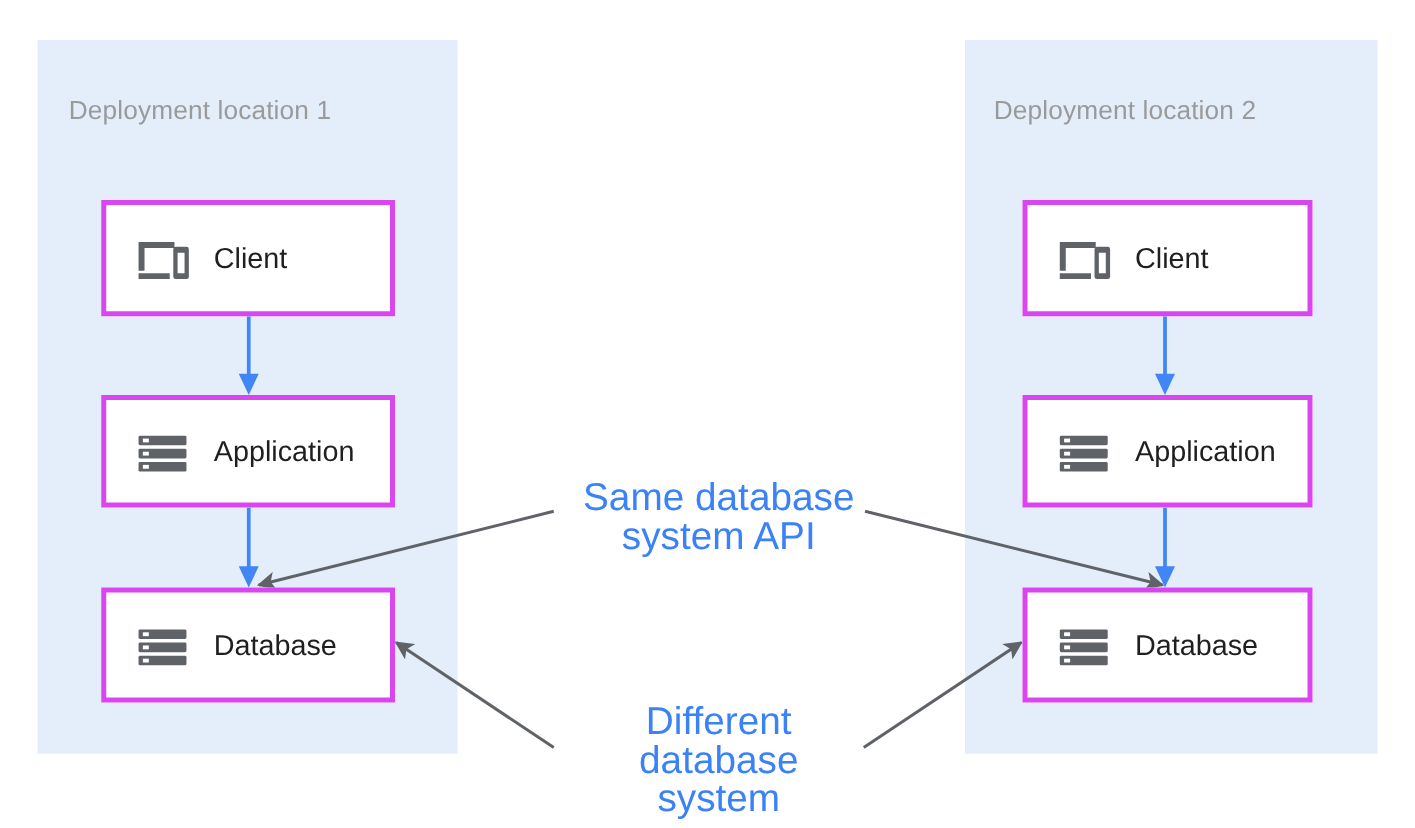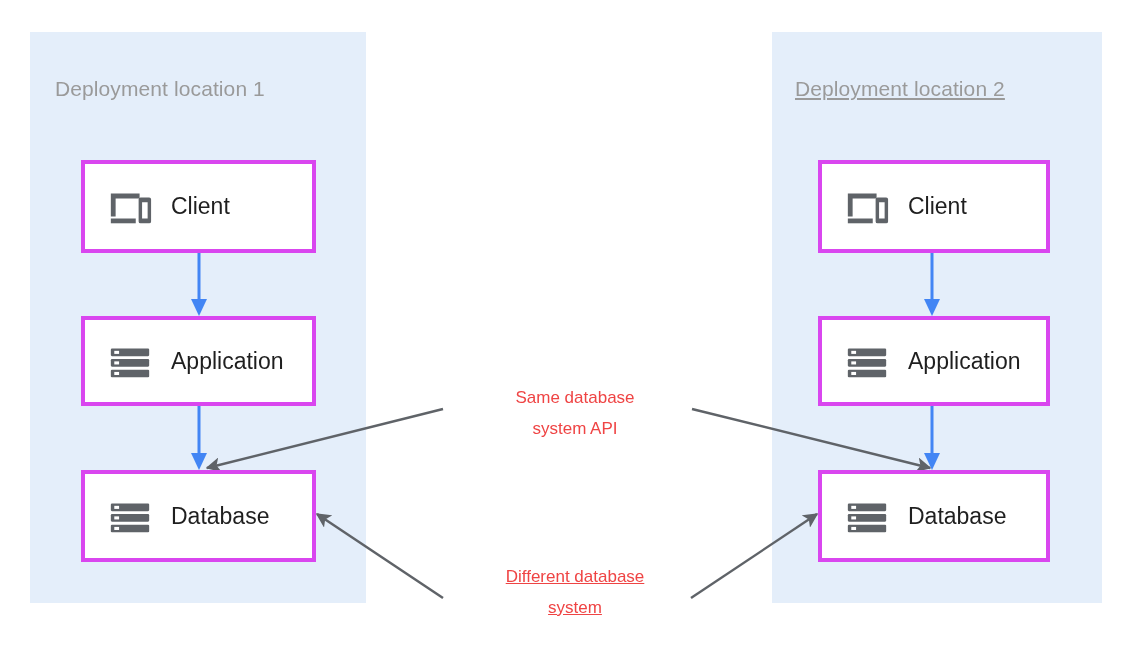--- a/index.html
+++ b/index.html
@@ -29,21 +29,21 @@
 
   .panel-title {
     position: absolute;
     top: 45px;
     font-size: 21px;
     color: #9a9a9a;
     letter-spacing: 0.1px;
     white-space: nowrap;
   }
   #panel-1 .panel-title { left: 25px; }
-  #panel-2 .panel-title { left: 23px; text-decoration: underline; }
+  #panel-2 .panel-title { left: 23px; }
 
   
   .node {
     position: absolute;
     background: #ffffff;
     border: 4px solid #d946ef;
     box-sizing: border-box;
     display: flex;
     align-items: center;
   }
@@ -78,27 +78,27 @@
     top: 0;
     width: 1132px;
     height: 662px;
     pointer-events: none;
   }
 
   
   .callout {
     position: absolute;
     text-align: center;
-    font-size: 17px;
+    font-size: 31px;
     line-height: 31px;
-    color: #ef4444;
+    color: #3b82f6;
     white-space: pre-line;
   }
   #callout-api  { left: 452px; top: 382px; width: 246px; }
-  #callout-diff { left: 452px; top: 561px; width: 246px; text-decoration: underline; }
+  #callout-diff { left: 452px; top: 561px; width: 246px; }
 </style>
 </head>
 <body>
 
 <div id="canvas">
 
   <div class="panel" id="panel-1">
     <div class="panel-title">Deployment location 1</div>
   </div>
 

